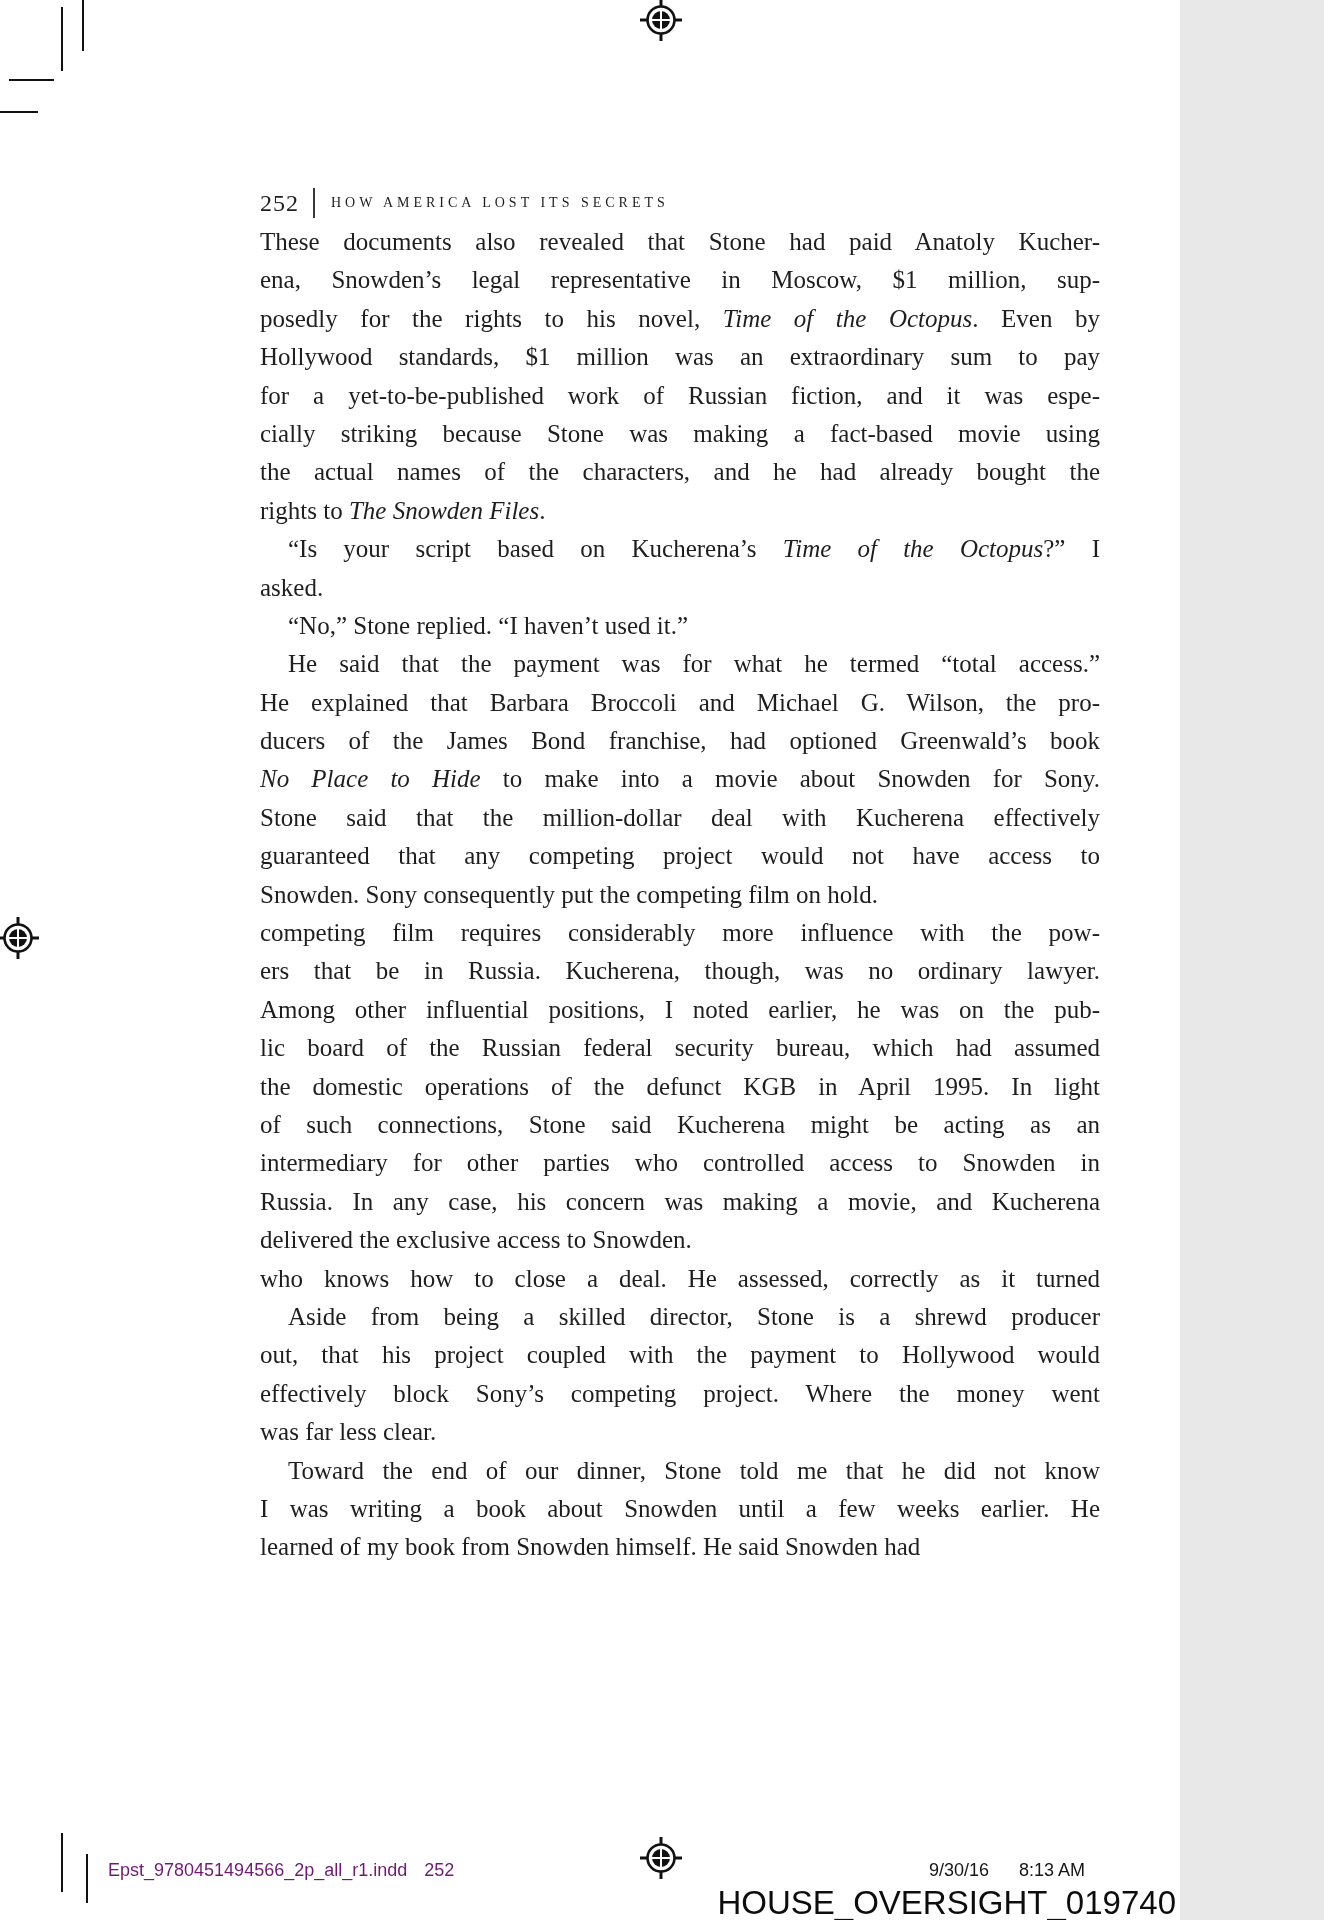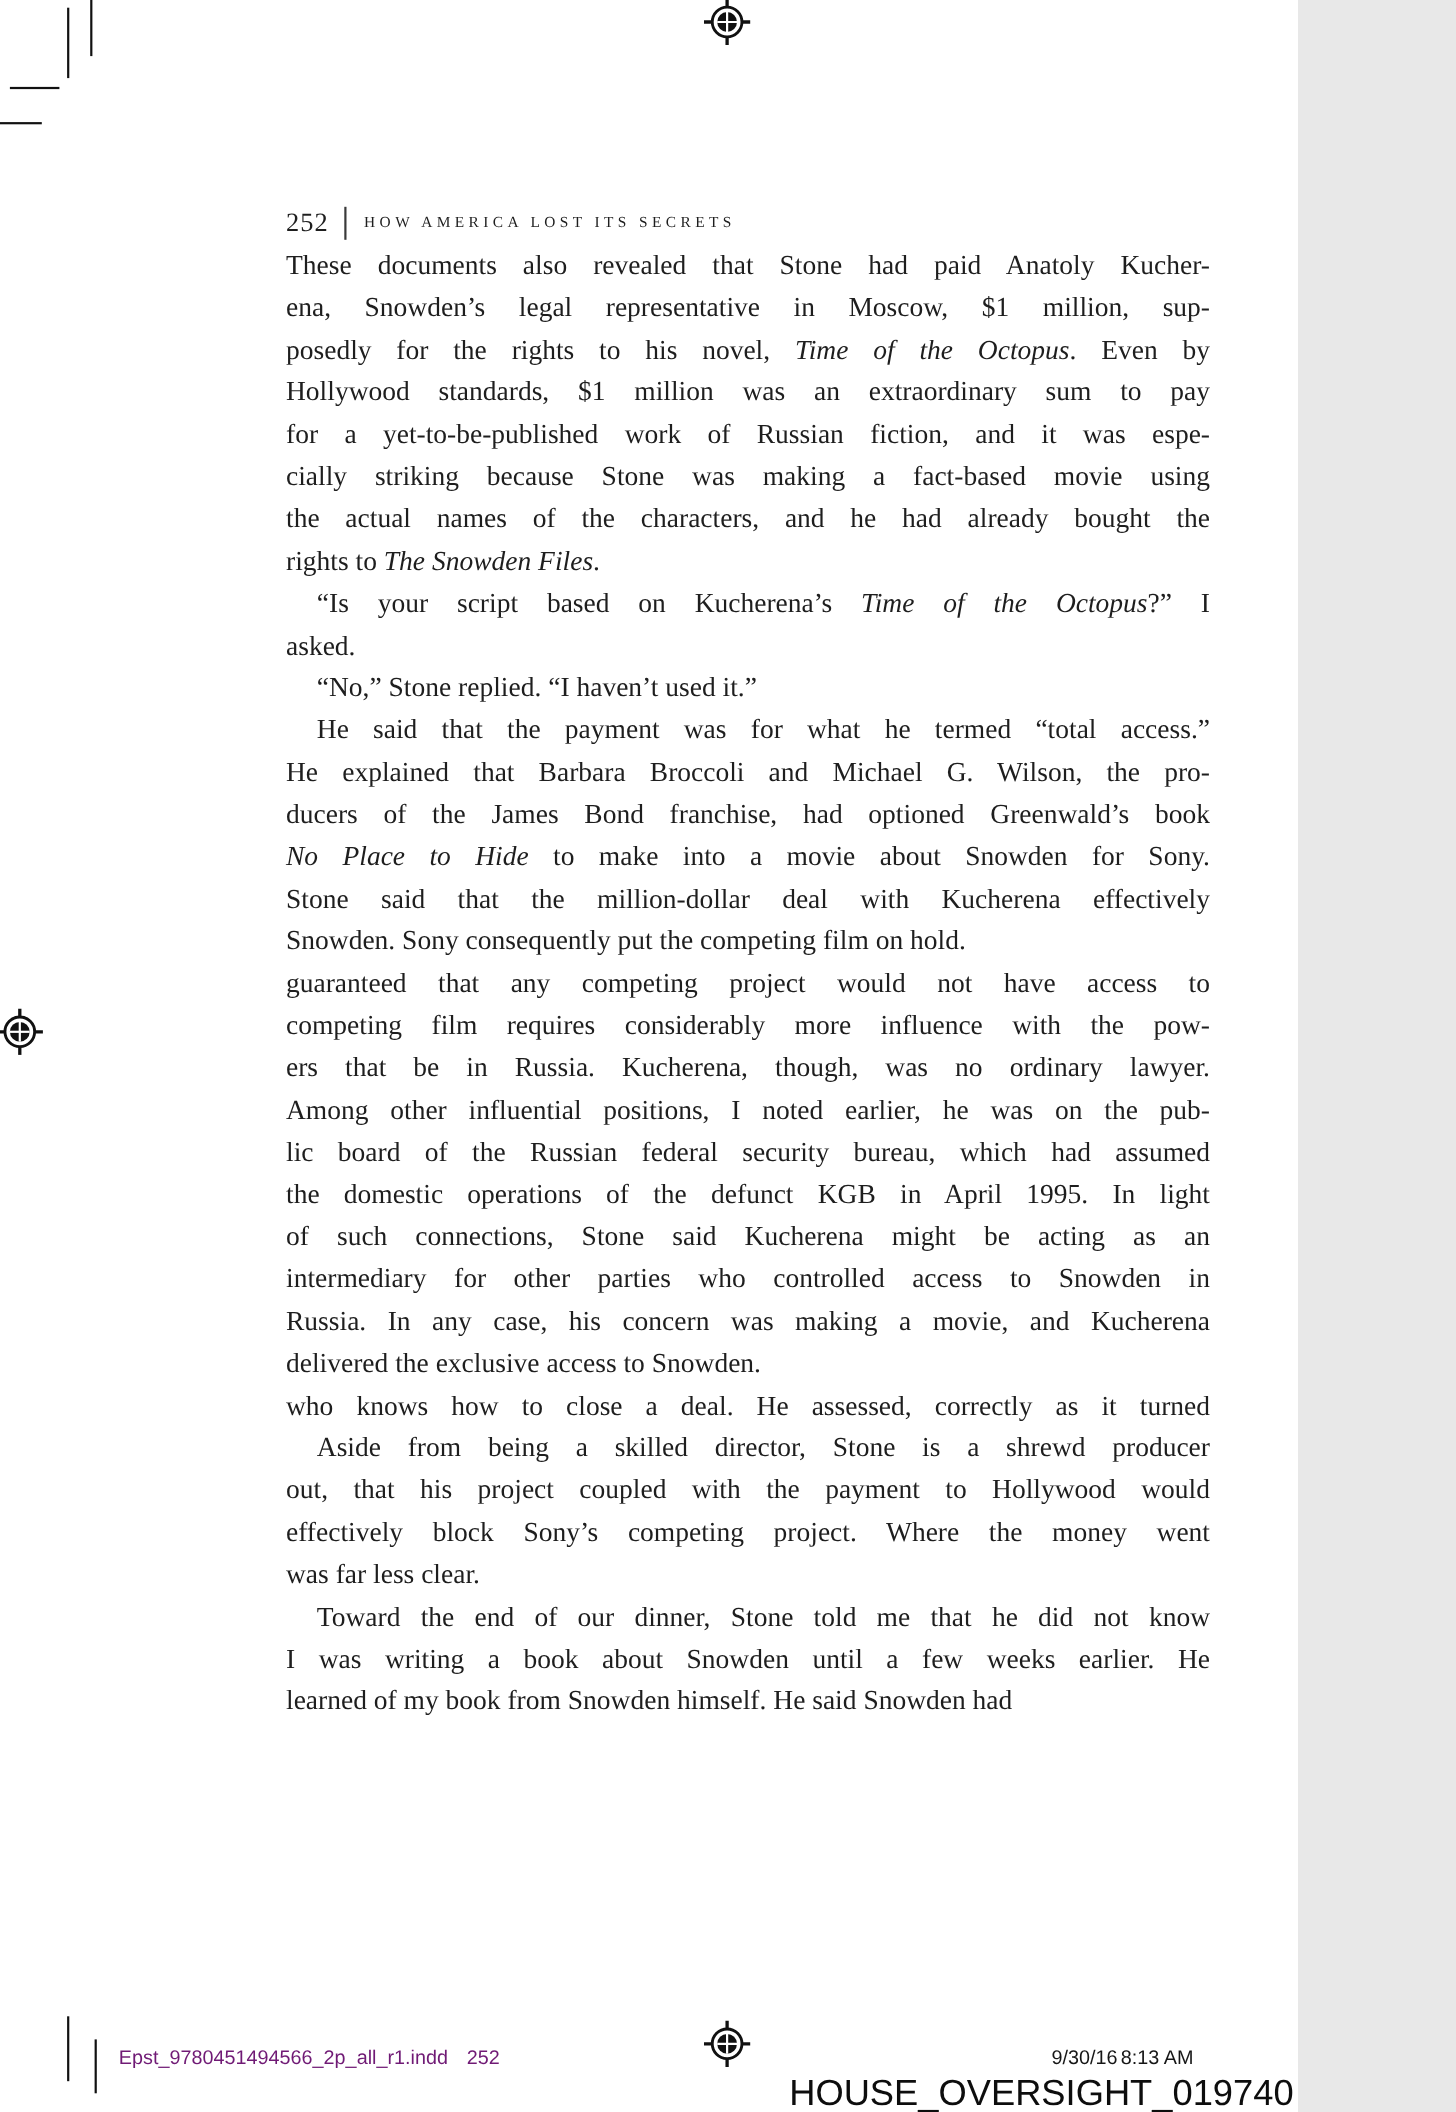--- a/index.html
+++ b/index.html
@@ -38,21 +38,21 @@
     position:absolute;left:108px;top:1860px;
     font-family:"Liberation Sans", sans-serif;
     font-size:18px;color:#701a75;white-space:nowrap;
   }
   .footer-slug .slug-page{margin-left:17px;}
   .footer-date{
     position:absolute;right:95px;top:1860px;
     font-family:"Liberation Sans", sans-serif;
     font-size:18px;color:#161616;white-space:nowrap;
   }
-  .footer-date .slug-time{margin-left:3px;}
+  .footer-date .slug-time{margin-left:30px;}
   .bates-stamp{
     position:absolute;right:4px;bottom:-2px;
     font-family:"Liberation Sans", sans-serif;
     font-size:33px;color:#0d0d0d;white-space:nowrap;
   }
   
   .crop{position:absolute;background:#111;}
   
   .regmark{position:absolute;width:44px;height:44px;}
 </style>
@@ -135,22 +135,22 @@
       </div>
       <div>
         <div class="line last first">“No,” Stone replied. “I haven’t used it.”</div>
       </div>
       <div>
         <div class="line first">He said that the payment was for what he termed “total access.”</div>
         <div class="line">He explained that Barbara Broccoli and Michael G. Wilson, the pro-</div>
         <div class="line">ducers of the James Bond franchise, had optioned Greenwald’s book</div>
         <div class="line"><i>No Place to Hide</i> to make into a movie about Snowden for Sony.</div>
         <div class="line">Stone said that the million-dollar deal with Kucherena effectively</div>
+        <div class="line">guaranteed that any competing project would not have access to</div>
         <div class="line last">Snowden. Sony consequently put the competing film on hold.</div>
-        <div class="line">guaranteed that any competing project would not have access to</div>
       </div>
       <div>
         <div class="line">competing film requires considerably more influence with the pow-</div>
         <div class="line">ers that be in Russia. Kucherena, though, was no ordinary lawyer.</div>
         <div class="line">Among other influential positions, I noted earlier, he was on the pub-</div>
         <div class="line">lic board of the Russian federal security bureau, which had assumed</div>
         <div class="line">the domestic operations of the defunct KGB in April 1995. In light</div>
         <div class="line">of such connections, Stone said Kucherena might be acting as an</div>
         <div class="line">intermediary for other parties who controlled access to Snowden in</div>
         <div class="line">Russia. In any case, his concern was making a movie, and Kucherena</div>

